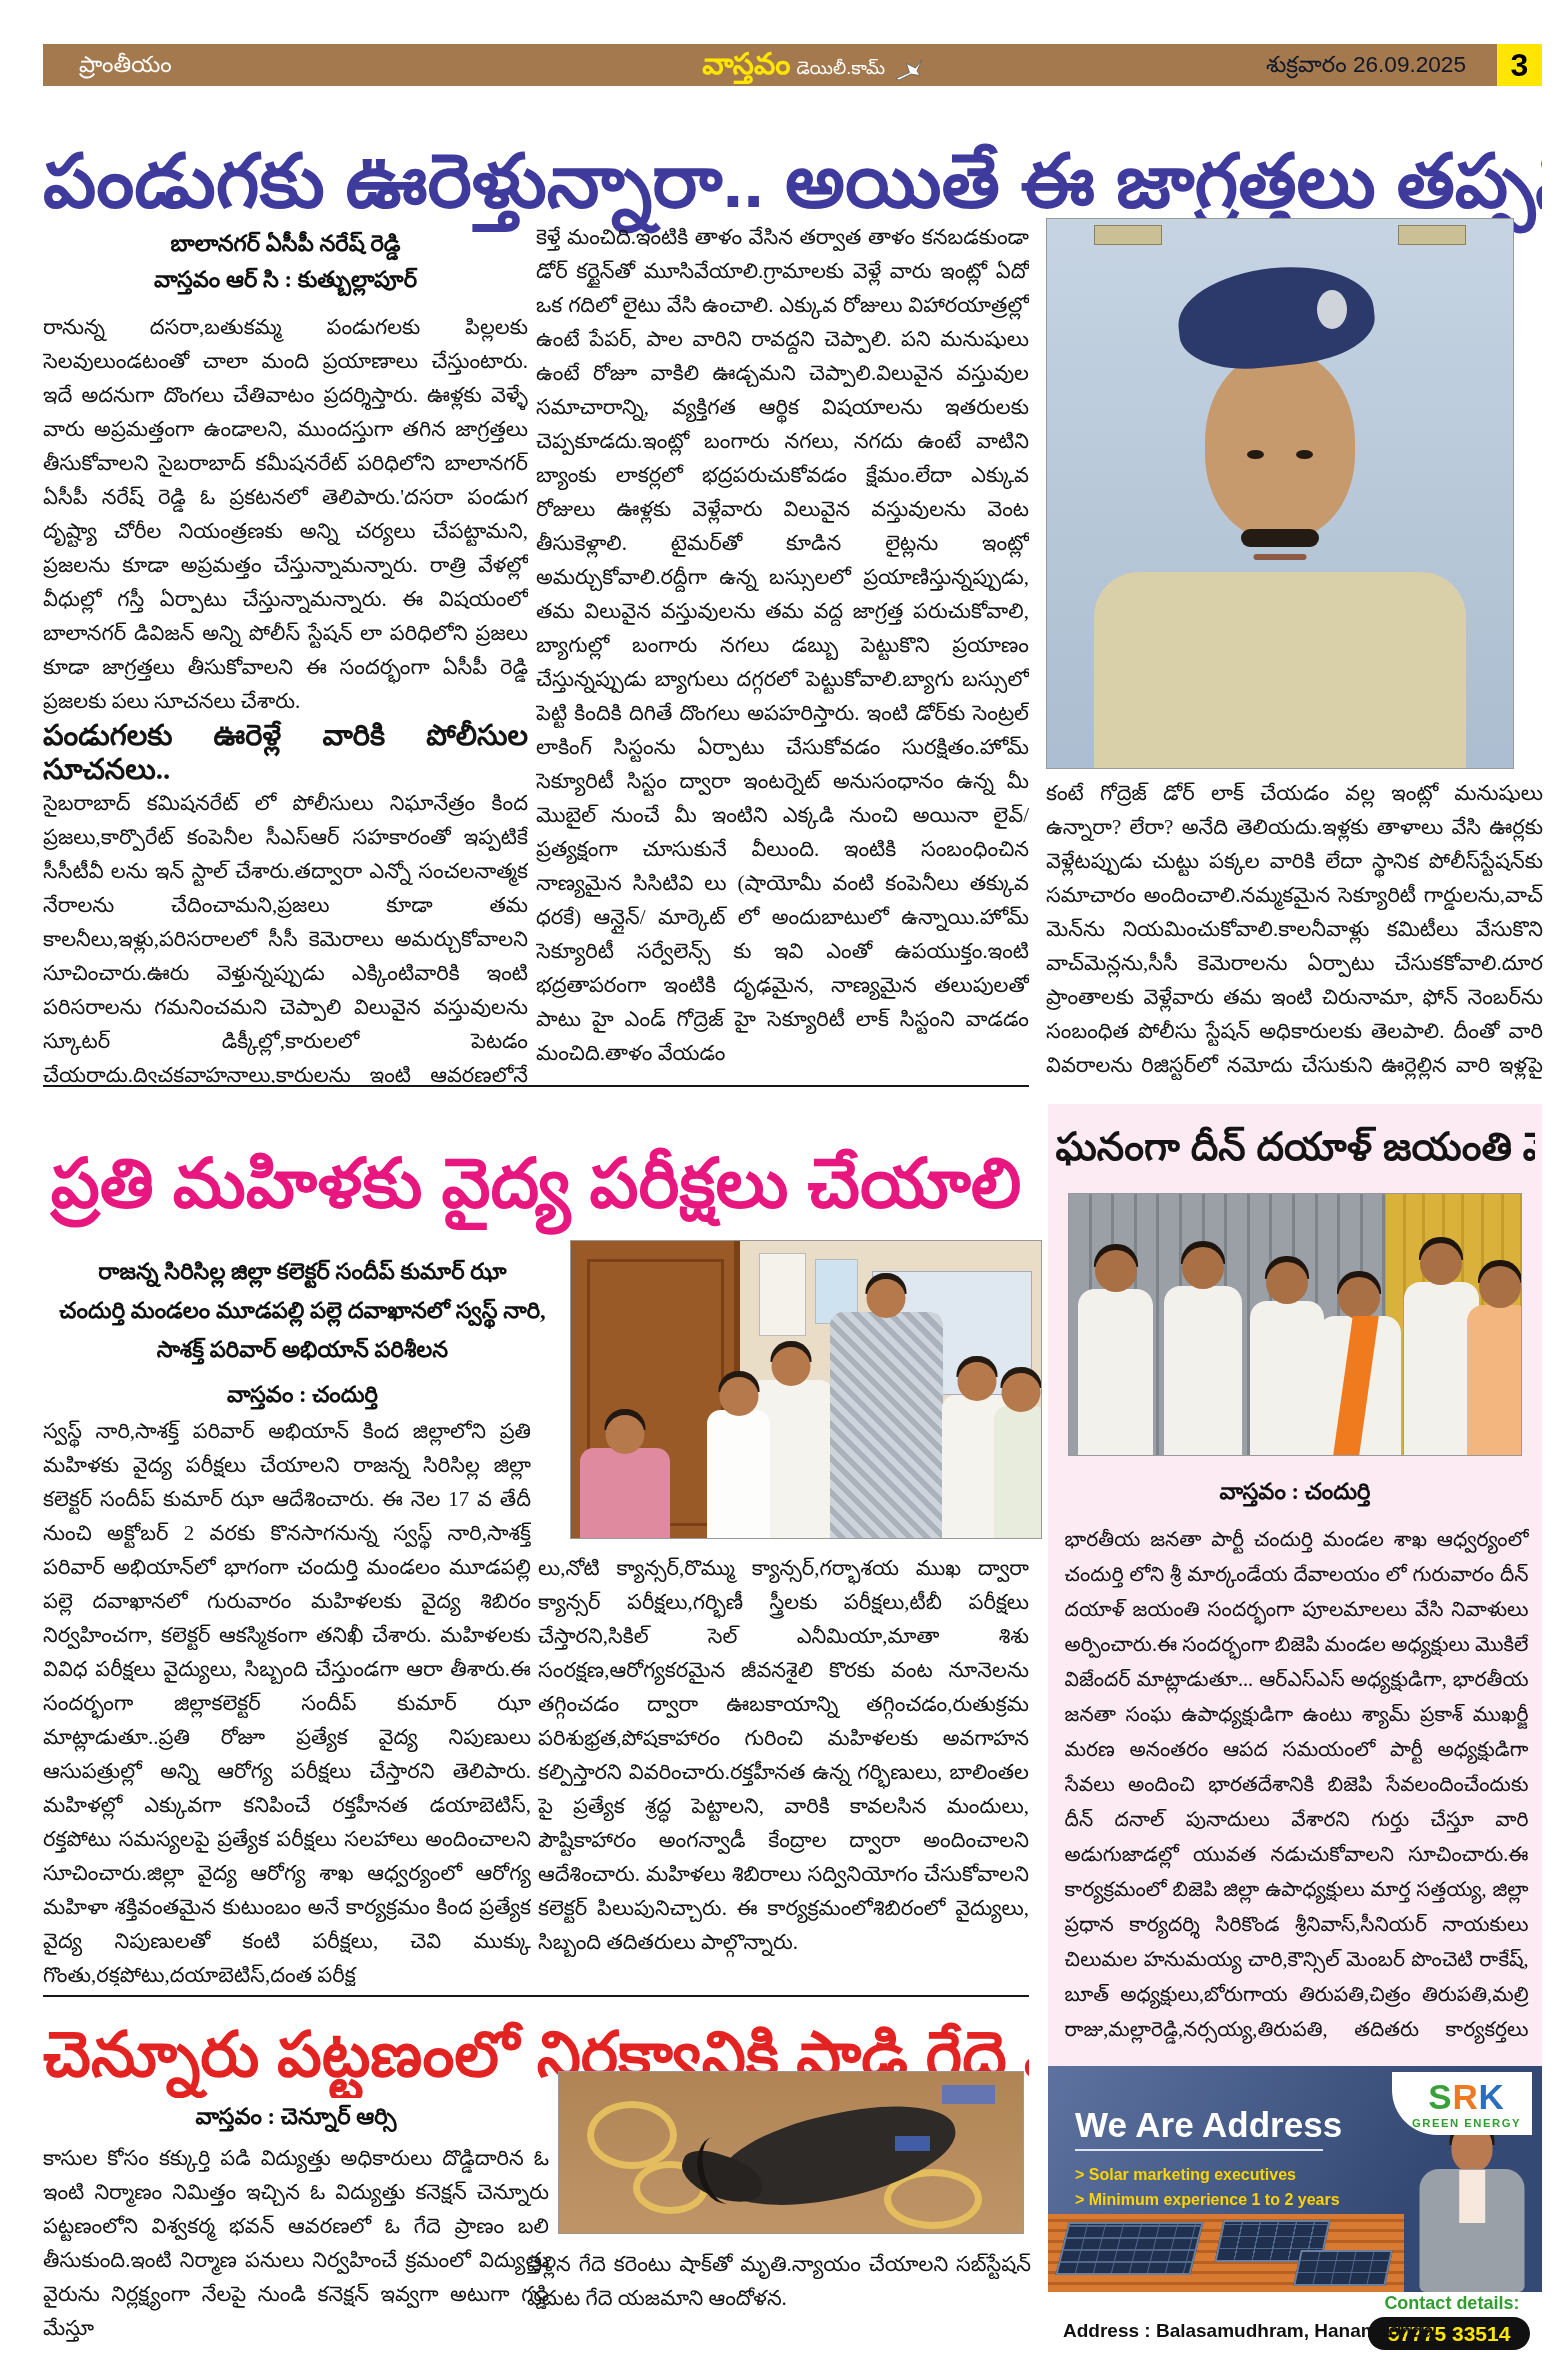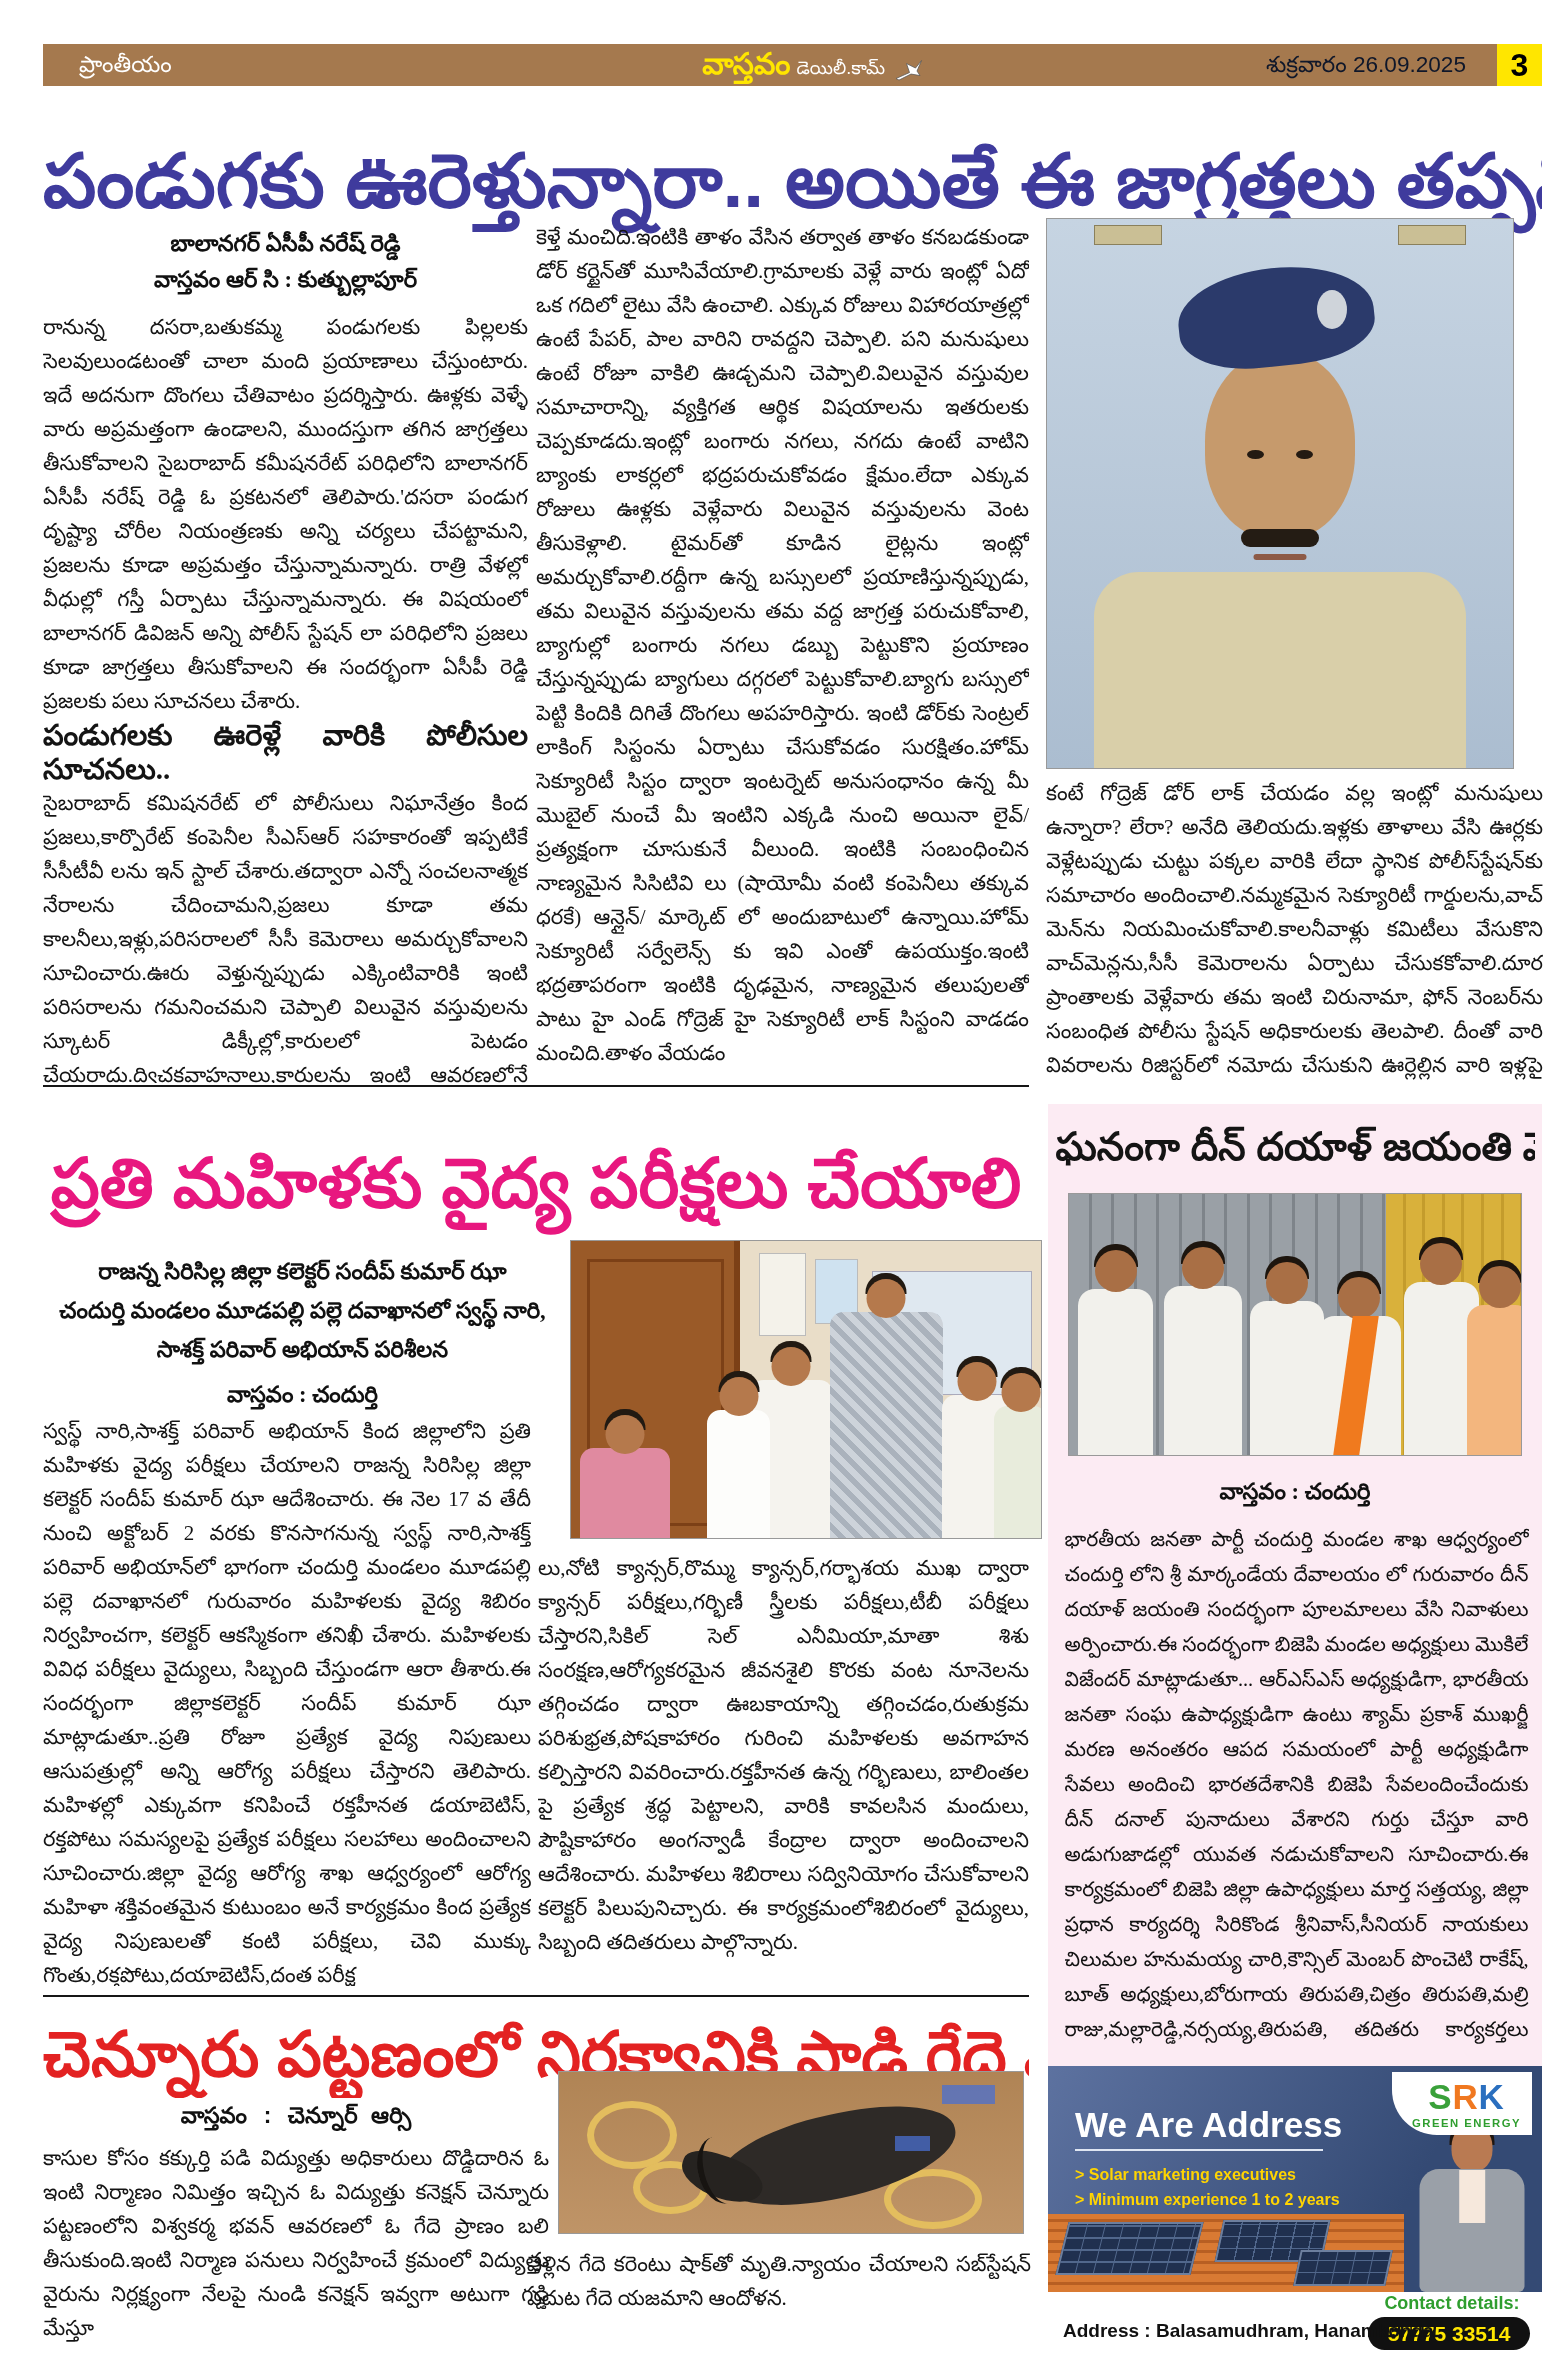--- a/index.html
+++ b/index.html
@@ -196,21 +196,21 @@
   <div class="body-col" style="left:43px; top:1414px; width:488px; height:572px;">
     <span>స్వస్థ్ నారి,సాశక్త్ పరివార్ అభియాన్ కింద జిల్లాలోని ప్రతి మహిళకు వైద్య పరీక్షలు చేయాలని రాజన్న సిరిసిల్ల జిల్లా కలెక్టర్ సందీప్ కుమార్ ఝా ఆదేశించారు. ఈ నెల 17 వ తేదీ నుంచి అక్టోబర్ 2 వరకు కొనసాగనున్న స్వస్థ్ నారి,సాశక్త్ పరివార్ అభియాన్‌లో భాగంగా చందుర్తి మండలం మూడపల్లి పల్లె దవాఖానలో గురువారం మహిళలకు వైద్య శిబిరం నిర్వహించగా, కలెక్టర్ ఆకస్మికంగా తనిఖీ చేశారు. మహిళలకు వివిధ పరీక్షలు వైద్యులు, సిబ్బంది చేస్తుండగా ఆరా తీశారు.ఈ సందర్భంగా జిల్లాకలెక్టర్ సందీప్ కుమార్ ఝా మాట్లాడుతూ..ప్రతి రోజూ ప్రత్యేక వైద్య నిపుణులు ఆసుపత్రుల్లో అన్ని ఆరోగ్య పరీక్షలు చేస్తారని తెలిపారు. మహిళల్లో ఎక్కువగా కనిపించే రక్తహీనత డయాబెటిస్, రక్తపోటు సమస్యలపై ప్రత్యేక పరీక్షలు సలహాలు అందించాలని సూచించారు.జిల్లా వైద్య ఆరోగ్య శాఖ ఆధ్వర్యంలో ఆరోగ్య మహిళా శక్తివంతమైన కుటుంబం అనే కార్యక్రమం కింద ప్రత్యేక వైద్య నిపుణులతో కంటి పరీక్షలు, చెవి ముక్కు గొంతు,రక్తపోటు,దయాబెటిస్,దంత పరీక్ష</span>
   </div>
   <div class="body-col" style="left:538px; top:1551px; width:491px; height:435px;">
     <span>లు,నోటి క్యాన్సర్,రొమ్ము క్యాన్సర్,గర్భాశయ ముఖ ద్వారా క్యాన్సర్ పరీక్షలు,గర్భిణీ స్త్రీలకు పరీక్షలు,టీబీ పరీక్షలు చేస్తారని,సికిల్ సెల్ ఎనీమియా,మాతా శిశు సంరక్షణ,ఆరోగ్యకరమైన జీవనశైలి కొరకు వంట నూనెలను తగ్గించడం ద్వారా ఊబకాయాన్ని తగ్గించడం,రుతుక్రమ పరిశుభ్రత,పోషకాహారం గురించి మహిళలకు అవగాహన కల్పిస్తారని వివరించారు.రక్తహీనత ఉన్న గర్భిణులు, బాలింతల పై ప్రత్యేక శ్రద్ధ పెట్టాలని, వారికి కావలసిన మందులు, పౌష్టికాహారం అంగన్వాడీ కేంద్రాల ద్వారా అందించాలని ఆదేశించారు. మహిళలు శిబిరాలు సద్వినియోగం చేసుకోవాలని కలెక్టర్ పిలుపునిచ్చారు. ఈ కార్యక్రమంలోశిబిరంలో వైద్యులు, సిబ్బంది తదితరులు పాల్గొన్నారు.</span>
   </div>
 
   <div class="divider" style="left:43px; top:1995px; width:986px;"></div>
 
   <div class="headline3">చెన్నూరు పట్టణంలో నిర్లక్ష్యానికి పాడి గేదె మృతి</div>
-  <div class="byline" style="left:43px; top:2099px; width:506px;font-family:Liberation Mono, monospace;">వాస్తవం : చెన్నూర్ ఆర్సి</div>
+  <div class="byline" style="left:43px; top:2099px; width:506px;">వాస్తవం : చెన్నూర్ ఆర్సి</div>
   <div class="body-col" style="left:43px; top:2141px; width:506px; height:226px;">
     <span>కాసుల కోసం కక్కుర్తి పడి విద్యుత్తు అధికారులు దొడ్డిదారిన ఓ ఇంటి నిర్మాణం నిమిత్తం ఇచ్చిన ఓ విద్యుత్తు కనెక్షన్ చెన్నూరు పట్టణంలోని విశ్వకర్మ భవన్ ఆవరణలో ఓ గేదె ప్రాణం బలి తీసుకుంది.ఇంటి నిర్మాణ పనులు నిర్వహించే క్రమంలో విద్యుత్తు వైరును నిర్లక్ష్యంగా నేలపై నుండి కనెక్షన్ ఇవ్వగా అటుగా  గడ్డి మేస్తూ</span>
   </div>
 
   <div class="photo photo-buffalo" style="left:558px; top:2071px; width:466px; height:163px;">
     <div class="pb-rope" style="left:6%; top:18%; width:90px; height:68px;"></div>
     <div class="pb-rope" style="left:16%; top:55%; width:75px; height:53px;"></div>
     <div class="pb-rope" style="left:70%; top:60%; width:98px; height:60px;"></div>
     <div class="pb-body"></div>
     <div class="pb-head"></div>

